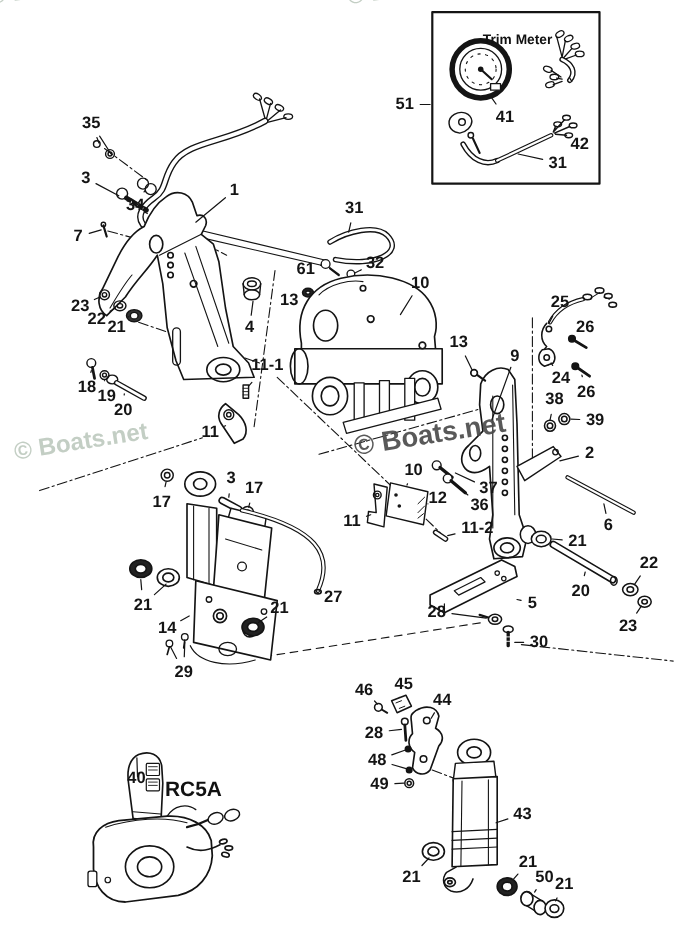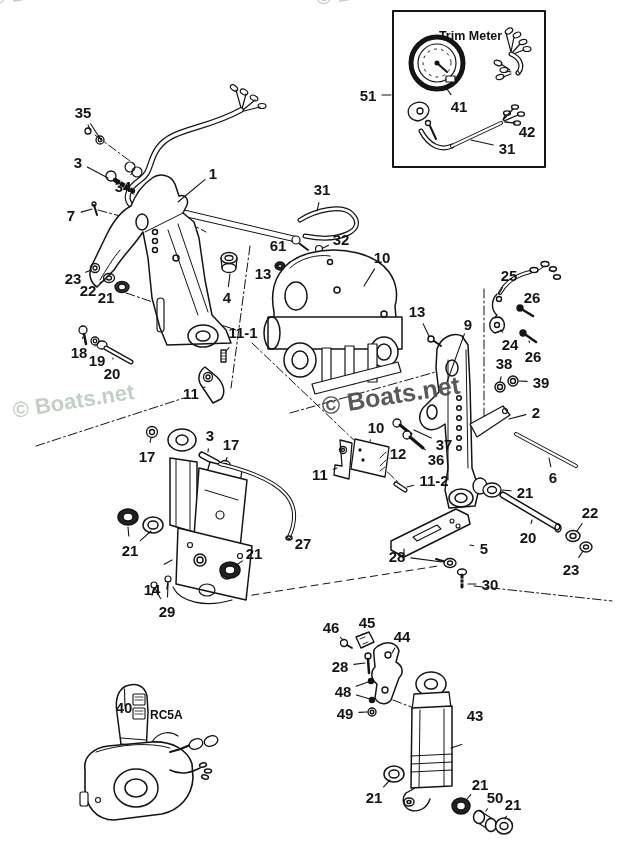--- a/index.html
+++ b/index.html
@@ -9,21 +9,21 @@
   #label-layer{position:absolute;left:0;top:0;width:619px;height:846px;pointer-events:none;}
   .callout{position:absolute;transform:translate(-50%,-50%);font-weight:bold;font-size:15px;
            color:#141414;line-height:1;white-space:nowrap;letter-spacing:0;}
   .wm{position:absolute;font-weight:bold;white-space:nowrap;transform-origin:left center;}
   .wm.light{color:#b9c6ba;opacity:.85;}
   .wm.dark{color:#4b4b4b;opacity:.92;}
   .inset-title,.inset-caption{position:absolute;left:393px;width:155px;text-align:center;
            font-weight:bold;font-size:12.5px;color:#111;}
   .inset-title{top:29px;}
   .inset-caption{top:169px;}
-  .rc5a{position:absolute;left:150px;top:708px;font-weight:bold;font-size:12px;color:#111;}
+  .rc5a{position:absolute;left:150px;top:708px;font-weight:bold;font-size:19px;color:#111;}
 </style>
 </head>
 <body>
 
 <div class="stage">
 
 <svg width="619" height="846" viewBox="0 0 619 846">
   <g stroke="#141414" fill="none" stroke-linecap="round" stroke-linejoin="round">
 
     <g stroke-width="1" stroke-dasharray="9 3 2 3">
@@ -476,32 +476,32 @@
       <span class="callout" style="left: 444px; top: 444px;">37</span>
       <span class="callout" style="left: 553px; top: 477px;">6</span>
       <span class="callout" style="left: 525px; top: 492px;">21</span>
       <span class="callout" style="left: 528px; top: 537px;">20</span>
       <span class="callout" style="left: 590px; top: 512px;">22</span>
       <span class="callout" style="left: 571px; top: 569px;">23</span>
       <span class="callout" style="left: 484px; top: 548px;">5</span>
       <span class="callout" style="left: 397px; top: 556px;">28</span>
       <span class="callout" style="left: 490px; top: 584px;">30</span>
       <span class="callout" style="left: 130px; top: 550px;">21</span>
-      <span class="callout" style="left: 152px; top: 589px;">14</span>
+      <span class="callout" style="left: 152px; top: 571px;">14</span>
       <span class="callout" style="left: 254px; top: 553px;">21</span>
       <span class="callout" style="left: 167px; top: 611px;">29</span>
       <span class="callout" style="left: 303px; top: 543px;">27</span>
       <span class="callout" style="left: 124px; top: 675px; margin-top: 32px;">40</span>
       <span class="callout" style="left: 331px; top: 627px;">46</span>
       <span class="callout" style="left: 367px; top: 622px;">45</span>
       <span class="callout" style="left: 402px; top: 636px;">44</span>
       <span class="callout" style="left: 340px; top: 666px;">28</span>
       <span class="callout" style="left: 343px; top: 691px; text-align: right;">48</span>
       <span class="callout" style="left: 345px; top: 713px;">49</span>
-      <span class="callout" style="left: 475px; top: 715px;">43</span>
+      <span class="callout" style="left: 475px; top: 740px;">43</span>
       <span class="callout" style="left: 374px; top: 797px;">21</span>
       <span class="callout" style="left: 480px; top: 784px;">21</span>
       <span class="callout" style="left: 495px; top: 797px;">50</span>
       <span class="callout" style="left: 513px; top: 804px;">21</span>
       <span class="wm light" style="left: -10px; top: -14px; font-size: 21px; transform: rotate(-8deg);">© Boats.net</span>
       <span class="wm light" style="left: 316px; top: -14px; font-size: 21px; transform: rotate(-8deg);">© Boats.net</span>
       <span class="wm light" style="left: 13px; top: 398px; font-size: 22px; transform: rotate(-9deg);">© Boats.net</span>
       <span class="wm dark" style="left: 322px; top: 392px; font-size: 25px; transform: rotate(-9deg);">© Boats.net</span>
     </div>
 

